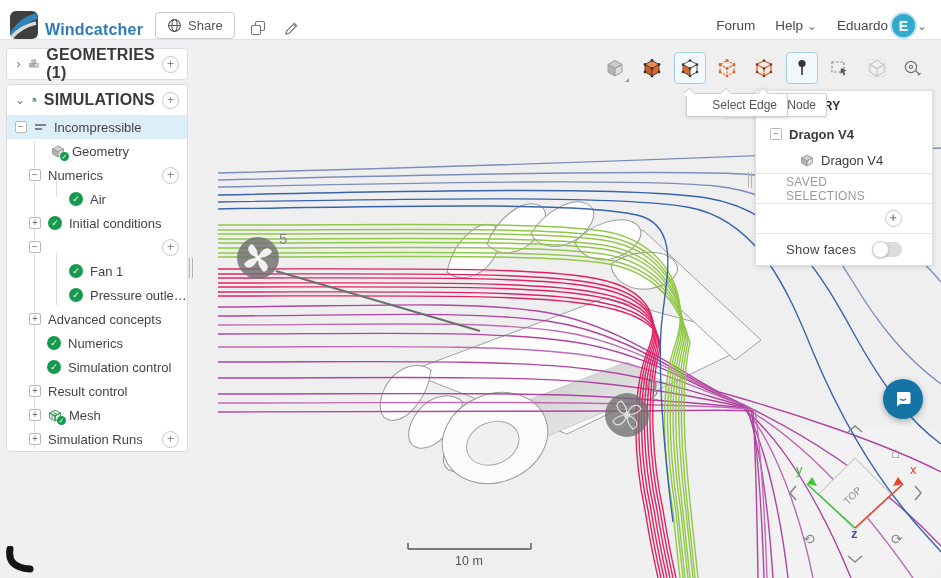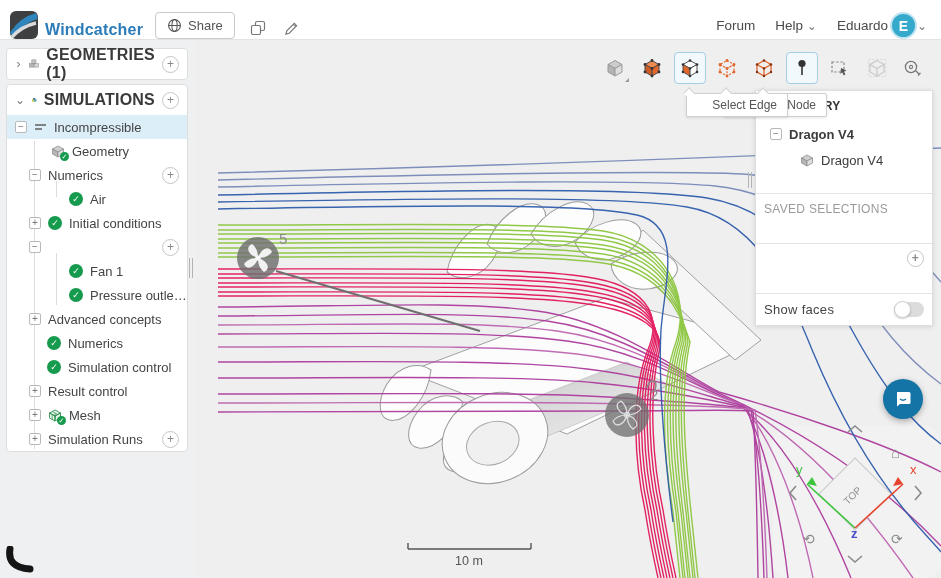--- a/index.html
+++ b/index.html
@@ -59,21 +59,21 @@
   .caret { position:absolute; top:89px; width:8px; height:8px; background:#fff; transform:rotate(45deg);
            border-left:1px solid #cfcfcf; border-top:1px solid #cfcfcf; z-index:14; }
 
   
   .gpanel { position:absolute; left:755px; top:90px; width:178px; background:#fff; border:1px solid #dedede;
             box-shadow:0 1px 5px rgba(0,0,0,.12); z-index:8; }
   .gp-head { height:30px; display:flex; align-items:center; padding:0 14px; font-size:12px; font-weight:bold;
              color:#333; letter-spacing:.3px; }
   .gp-row { height:26px; display:flex; align-items:center; gap:7px; font-size:13px; color:#3c3c3c; }
   .gp-div { border-top:1px solid #e4e4e4; }
-  .gp-sec { height:30px; display:flex; align-items:center; padding:0 8px; font-size:12px; letter-spacing:.3px;margin-top:20px; }
+  .gp-sec { height:30px; display:flex; align-items:center; padding:0 30px; font-size:12px; letter-spacing:.3px; }
   .toggle { width:30px; height:15px; border-radius:8px; background:#dcdcdc; position:relative; cursor:pointer; flex:none; }
   .knob { position:absolute; left:0px; top:-1px; width:17px; height:17px; border-radius:50%; background:#fff;
           border:1px solid #cfcfcf; box-shadow:0 1px 2px rgba(0,0,0,.2); }
 
   
   .viewport { position:absolute; left:195px; top:40px; width:746px; height:538px; background:#efefef; }
   .fab { position:absolute; left:883px; top:379px; width:40px; height:40px; border-radius:50%; background:#1474a6;
          box-shadow:0 2px 6px rgba(0,0,0,.3); display:flex; align-items:center; justify-content:center;
          z-index:25; cursor:pointer; }
   .crescent { position:absolute; left:2px; top:546px; z-index:35; }

